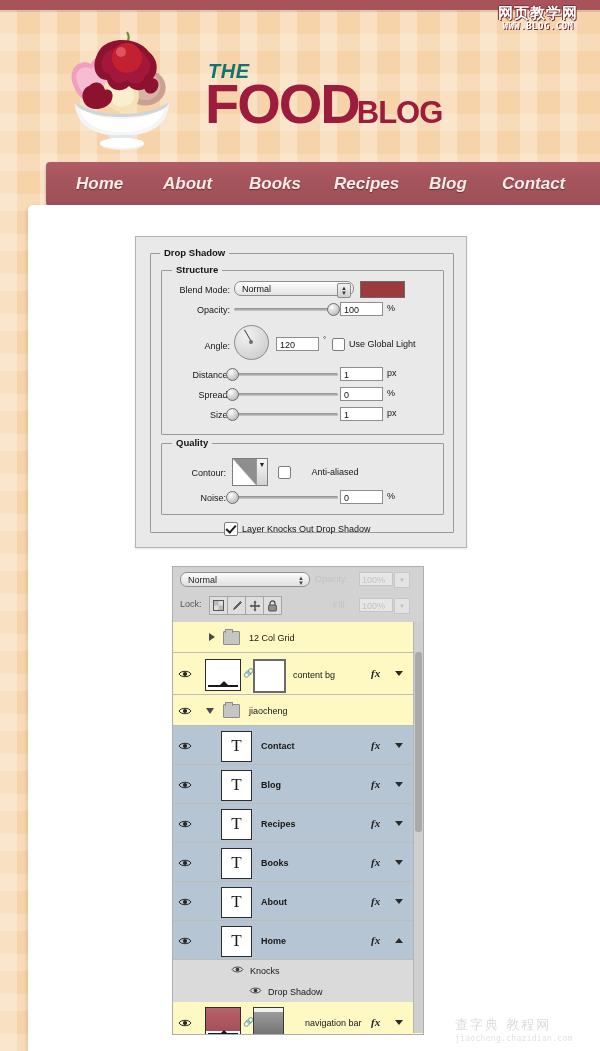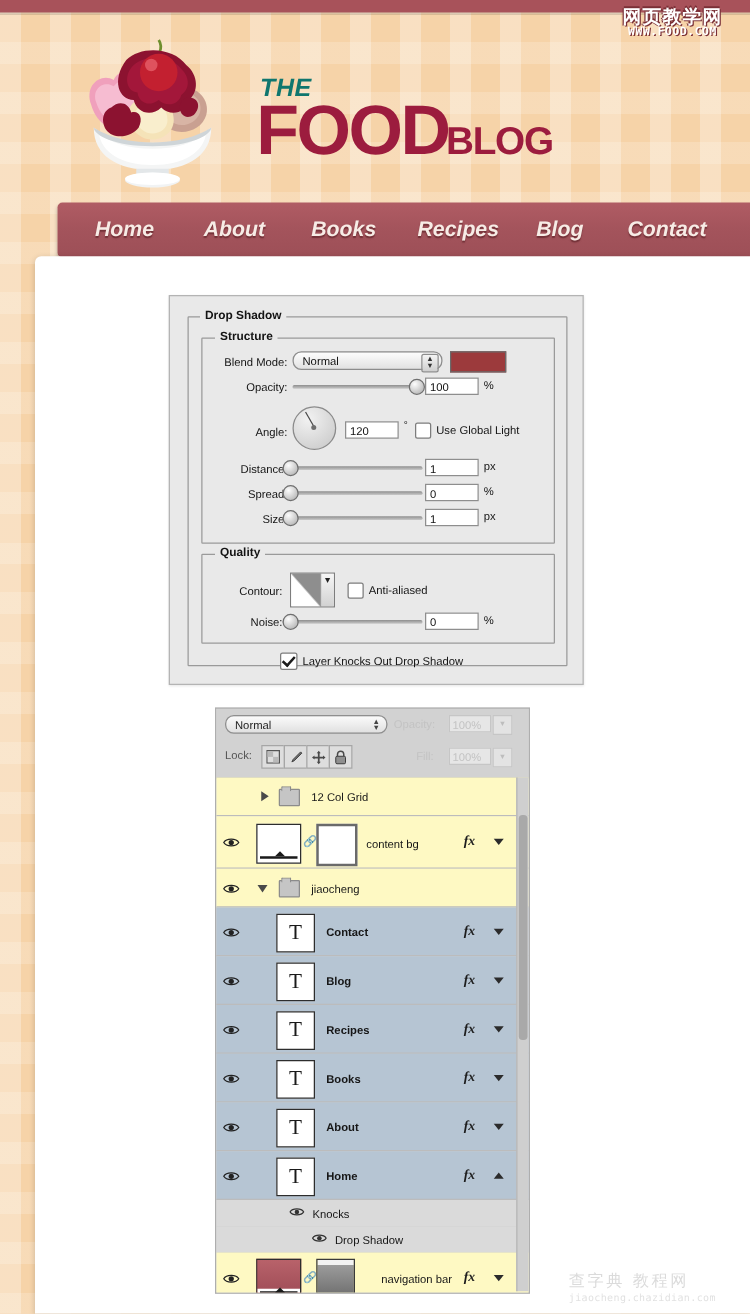--- a/index.html
+++ b/index.html
@@ -234,21 +234,21 @@
   #wm-bot .url{font-size:8px;color:#9a9a9a;letter-spacing:.3px;font-family:"DejaVu Sans Mono", monospace;}
 </style>
 </head>
 <body>
 
 <div id="bg"></div>
 <div id="topbar"></div>
 
 <div id="wm-top">
   <div class="cn">网页教学网</div>
-  <div class="url">WWW.FOOD.COM</div>
+  <div class="url">WWW.BLOG.COM</div>
 </div>
 
 <div id="logo-wrap">
   <svg id="bowl" viewBox="0 0 135 130">
 
     <path d="M72 8 C 76 14, 72 22, 66 27" stroke="#6e8f2e" stroke-width="2.2" fill="none"></path>
 
     <path d="M18 60 C 12 44, 26 34, 36 40 C 40 30, 54 32, 57 44 C 64 50, 62 70, 50 76 C 34 84, 22 74, 18 60 Z" fill="#f0a0bc"></path>
     <path d="M22 58 C 18 47, 28 40, 36 45 C 42 37, 52 40, 54 50 C 58 58, 54 70, 44 72 C 32 75, 25 68, 22 58 Z" fill="#f6bcd1"></path>
 
@@ -358,21 +358,21 @@
 
   <div class="fieldset" style="left:25px;top:206px;width:281px;height:70px;"></div>
   <div class="legend" style="left:36px;top:200px;">Quality</div>
 
   <div class="lbl" style="left:26px;top:231px;width:64px;">Contour:</div>
   <div id="contour" style="left:96px;top:221px;">
     <div class="ramp"></div>
     <div class="drop">▼</div>
   </div>
   <div class="cbox" style="left:142px;top:229px;"></div>
-  <div class="lbl" style="left:159px;top:230px;width:80px;text-align:left;">Anti-aliased</div>
+  <div class="lbl" style="left:159px;top:230px;width:80px;text-align:center;">Anti-aliased</div>
 
   <div class="lbl" style="left:26px;top:256px;width:64px;">Noise:</div>
   <div class="slider" style="left:90px;top:254px;width:112px;">
     <div class="track"></div>
     <div class="knob" style="left:0px;"></div>
   </div>
   <div class="numfield" style="left:204px;top:253px;width:43px;">0</div>
   <div class="unit" style="left:251px;top:254px;">%</div>
 
   <div class="cbox checked" style="left:88px;top:285px;width:12px;height:12px;"></div>

